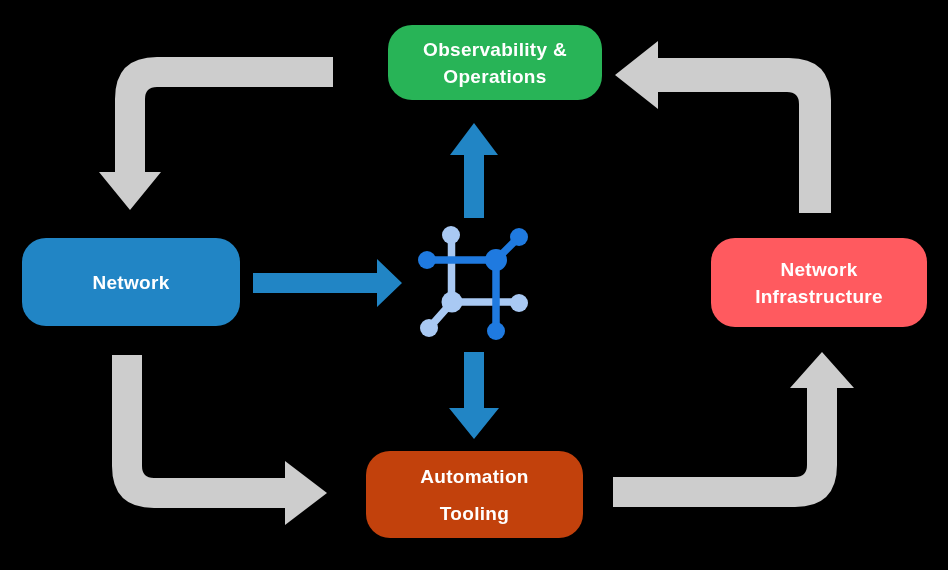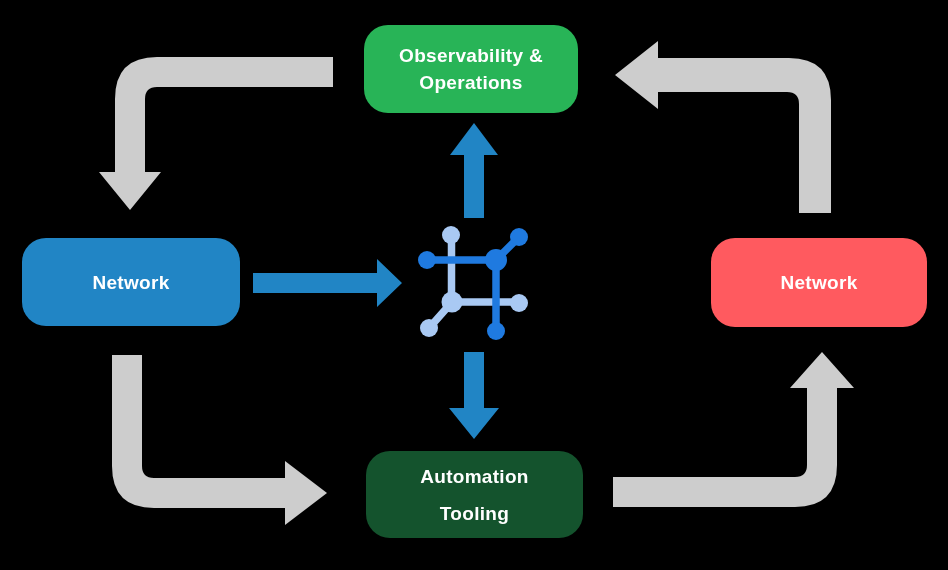--- a/index.html
+++ b/index.html
@@ -30,21 +30,21 @@
     text-align: center;
   }
   .node .line {
     color: #fff;
     font-size: 19px;
     font-weight: 600;
     letter-spacing: 0.3px;
     line-height: 27px;
     white-space: nowrap;
   }
-  .node-observability   { left: 364px; top: 25px;  width: 214px; height: 88px; }
+  .node-observability   { left: 388px; top: 25px;  width: 214px; height: 75px; }
   .node-operations      { left: 22px;  top: 238px; width: 218px; height: 88px; }
   .node-infrastructure  { left: 711px; top: 238px; width: 216px; height: 89px; }
   .node-tooling         { left: 366px; top: 451px; width: 217px; height: 87px; }
 </style>
 </head>
 <body>
 
 <div class="stage">
 
   <svg class="arrows-layer" width="948" height="570" viewBox="0 0 948 570" xmlns="http://www.w3.org/2000/svg">
@@ -92,20 +92,21 @@
     <span class="line">Observability &amp;</span>
     <span class="line">Operations</span>
   </div>
 
   <div class="node node-operations" style="background-color: rgb(33, 133, 197);">
     <span class="line">Network</span>
   </div>
 
   <div class="node node-infrastructure" style="background-color: rgb(255, 90, 95);">
     <span class="line">Network</span>
+    <span class="line">Infrastructure</span>
   </div>
 
-  <div class="node node-tooling" style="background-color: #14532d; gap: 10px;">
+  <div class="node node-tooling" style="background-color: #c2410c; gap: 10px;">
     <span class="line">Automation</span>
     <span class="line">Tooling</span>
   </div>
 
 </div>
 
 </body></html>

